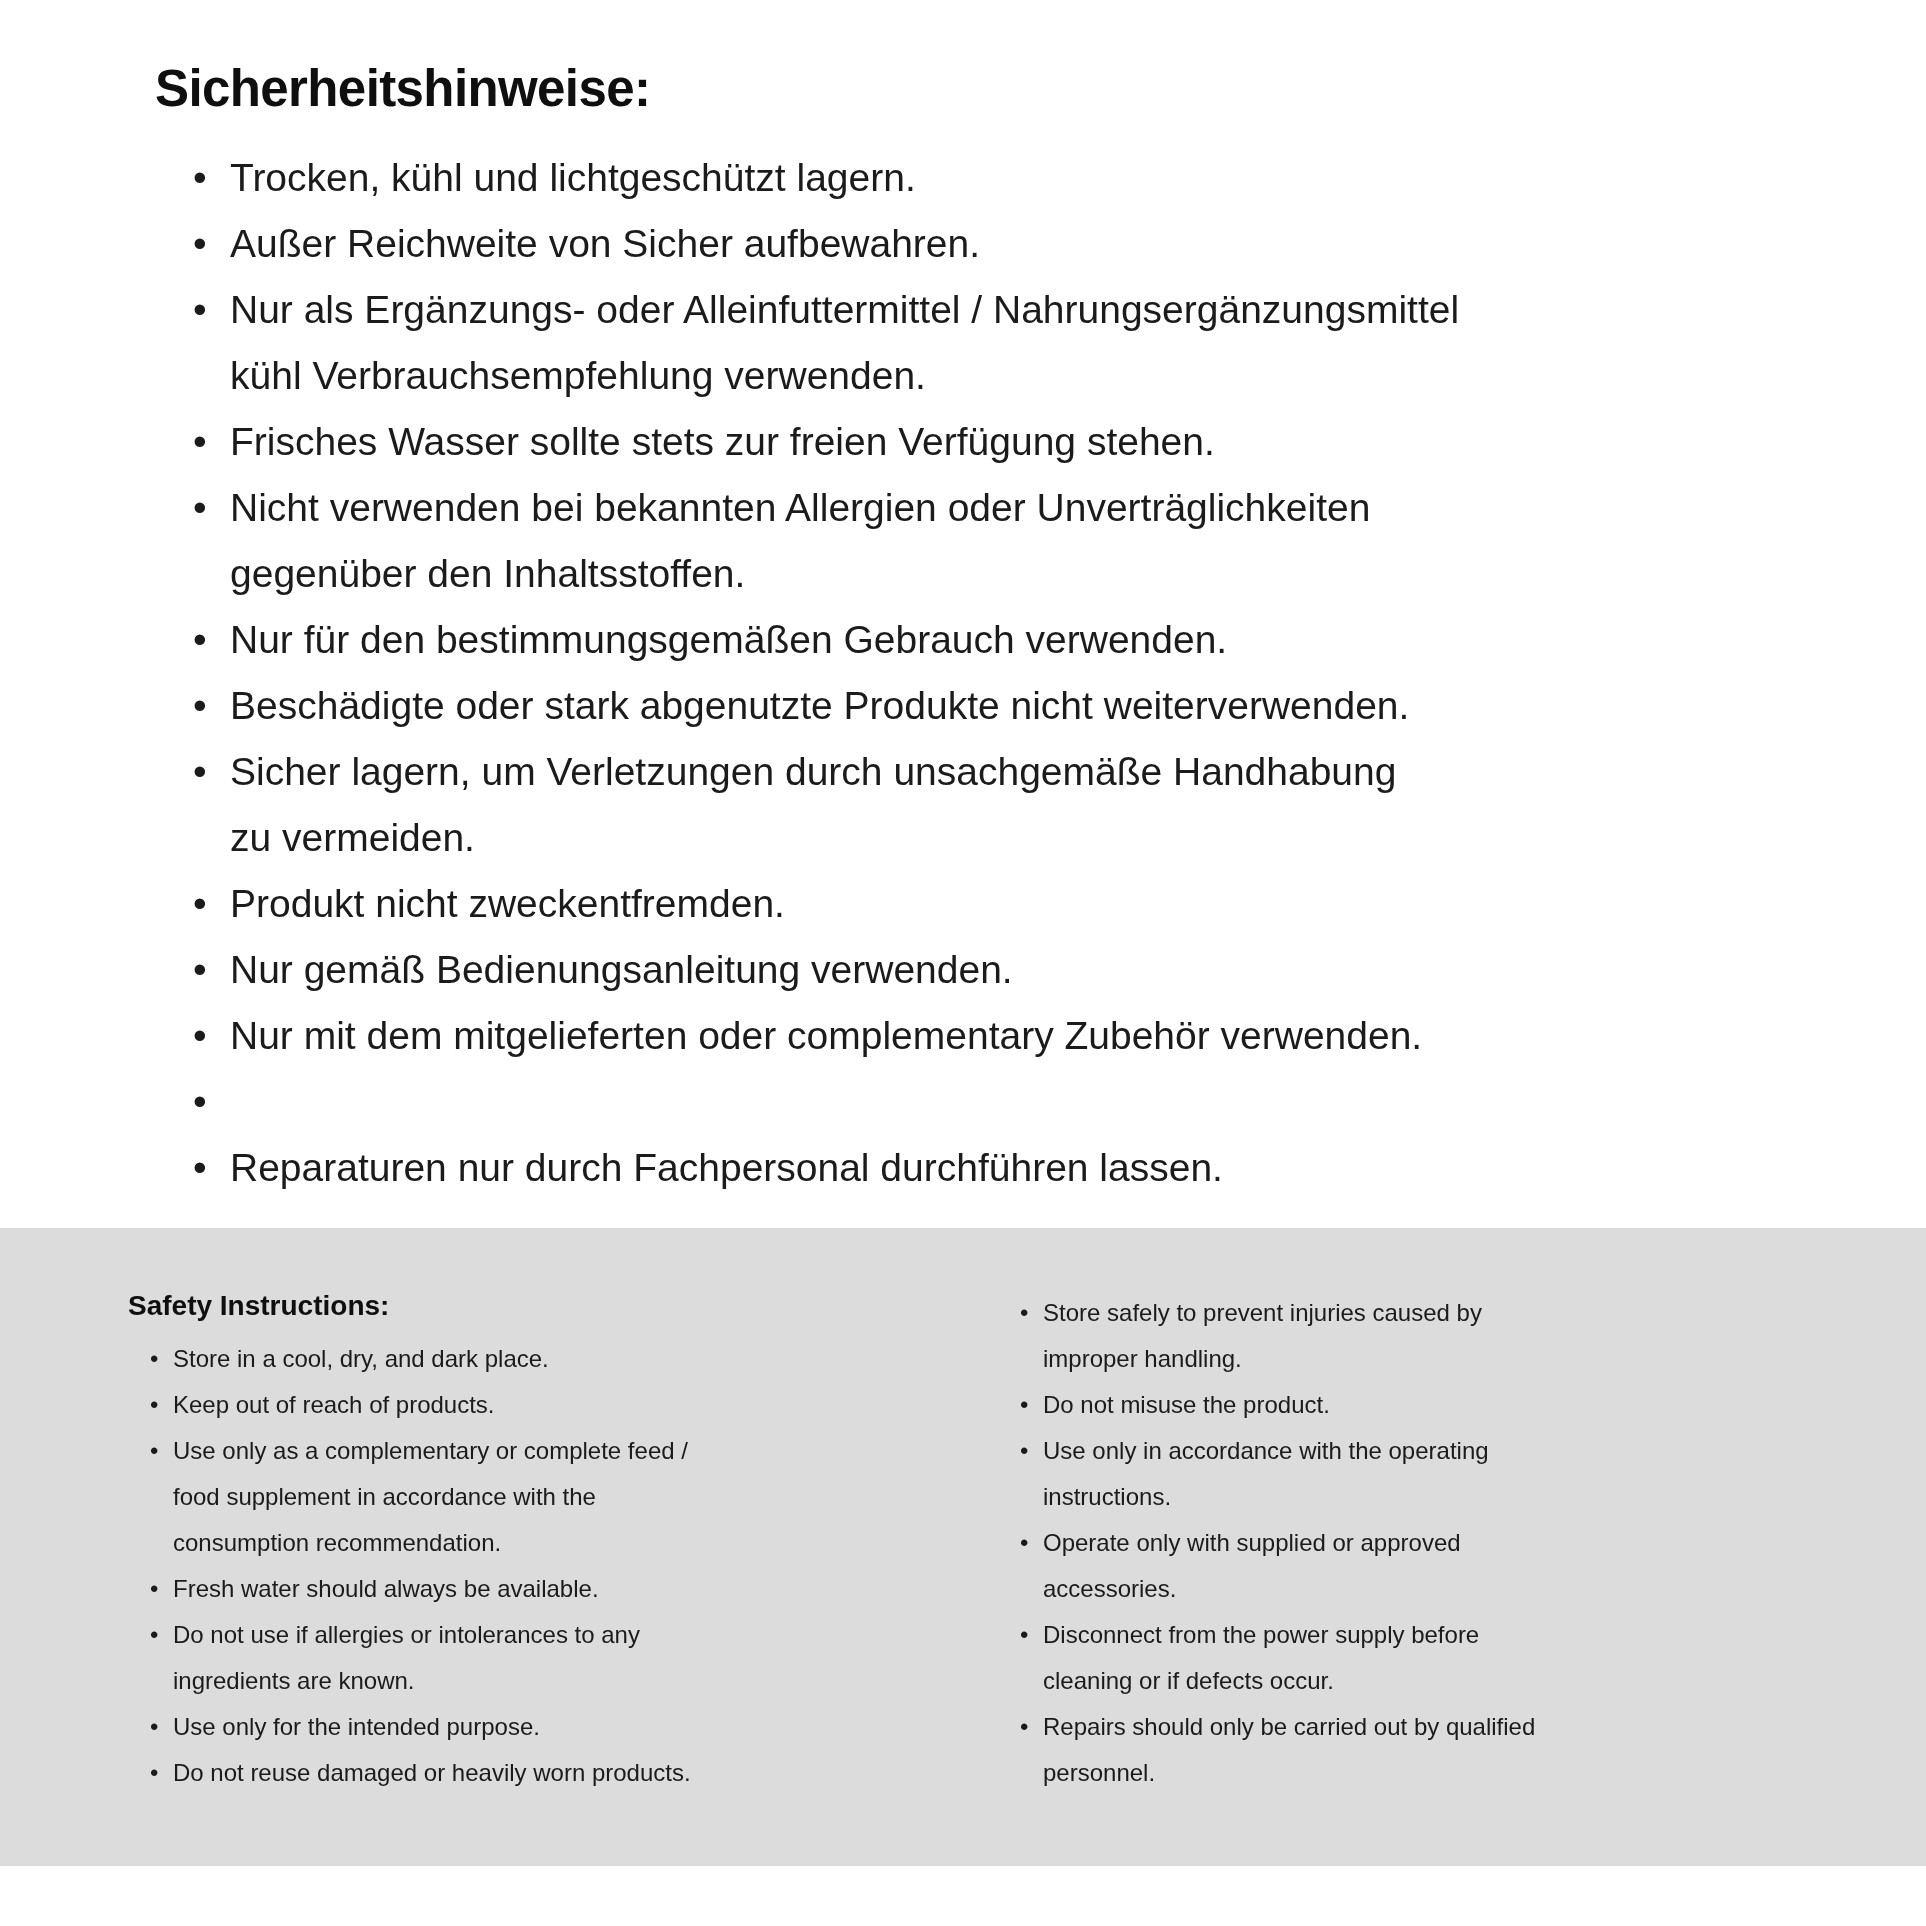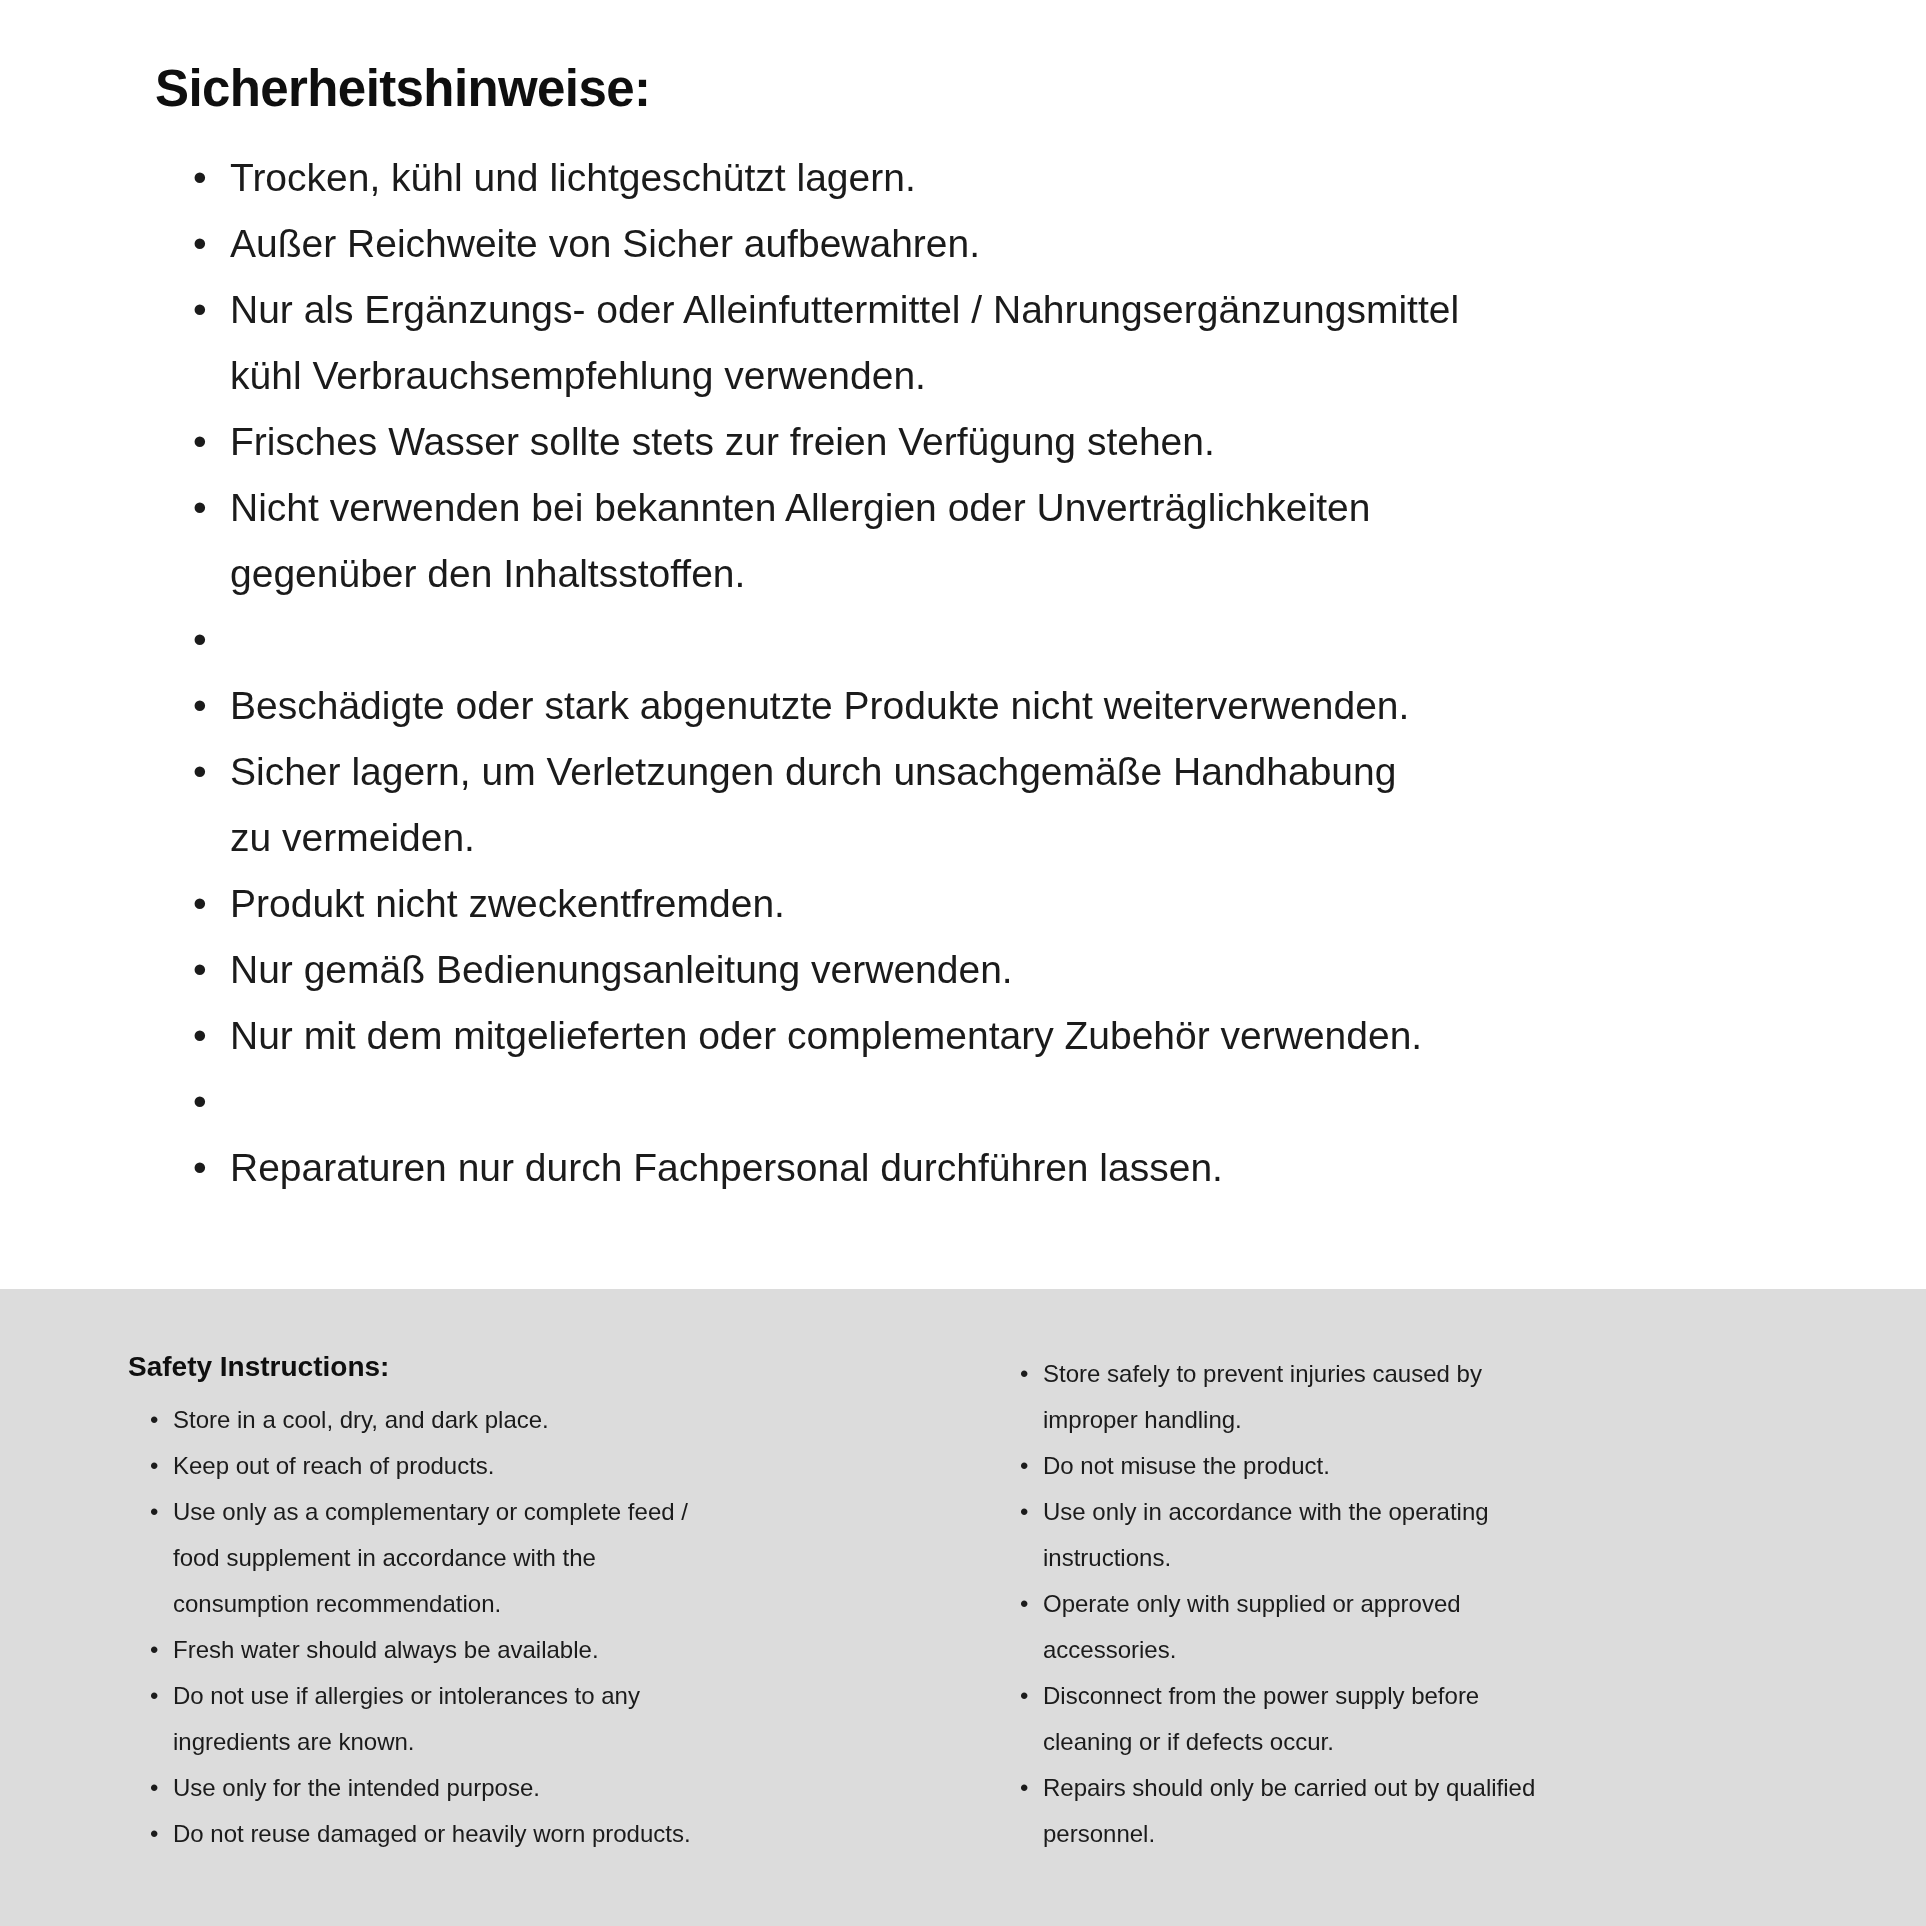--- a/index.html
+++ b/index.html
@@ -19,21 +19,21 @@
   }
   .de ul{
     list-style:none;margin:0;position:absolute;left:173px;top:145px;
     padding:0;width:1669px;
   }
   .de li{display:flex;font-size:39px;line-height:66px;}
   .de .dot{flex:0 0 37px;}
   .txt{white-space:pre-line;}
 
   
-  .en{position:absolute;left:0;top:1289px;width:1926px;height:638px;background:var(--bg-bottom,#dcdcdc);}
+  .en{position:absolute;left:0;top:1228px;width:1926px;height:638px;background:var(--bg-bottom,#dcdcdc);}
   .en h2{margin:0;position:absolute;left:128px;top:62px;font-size:28px;font-weight:bold;color:#0f0f0f;}
   .en ul{list-style:none;margin:0;padding:0;position:absolute;}
   .en li{display:flex;font-size:24px;line-height:46px;}
   .en .dot{flex:0 0 23px;}
   .en .col-left ul{left:150px;top:108px;width:854px;}
   .en .col-right ul{left:1020px;top:62px;width:892px;}
   
 </style>
 </head>
 <body>
@@ -60,20 +60,21 @@
           <span class="dot">•</span>
           <span class="txt">Frisches Wasser sollte stets zur freien Verfügung stehen.</span>
         </li>
       <li>
           <span class="dot">•</span>
           <span class="txt">Nicht verwenden bei bekannten Allergien oder Unverträglichkeiten
 gegenüber den Inhaltsstoffen.</span>
         </li>
       <li>
           <span class="dot">•</span>
+          <span class="txt">Nur für den bestimmungsgemäßen Gebrauch verwenden.</span>
         </li>
       <li>
           <span class="dot">•</span>
           <span class="txt">Beschädigte oder stark abgenutzte Produkte nicht weiterverwenden.</span>
         </li>
       <li>
           <span class="dot">•</span>
           <span class="txt">Sicher lagern, um Verletzungen durch unsachgemäße Handhabung
 zu vermeiden.</span>
         </li>

